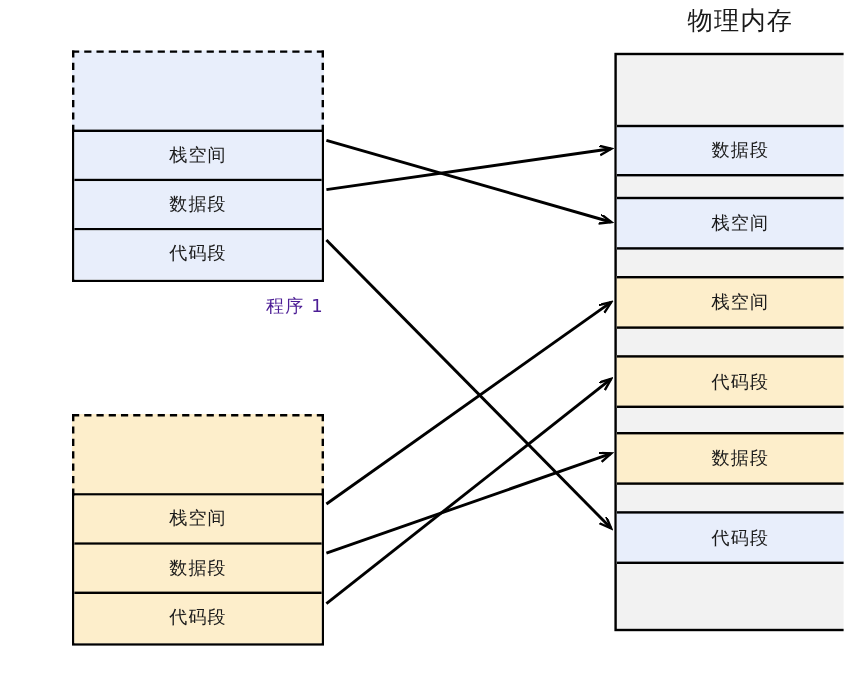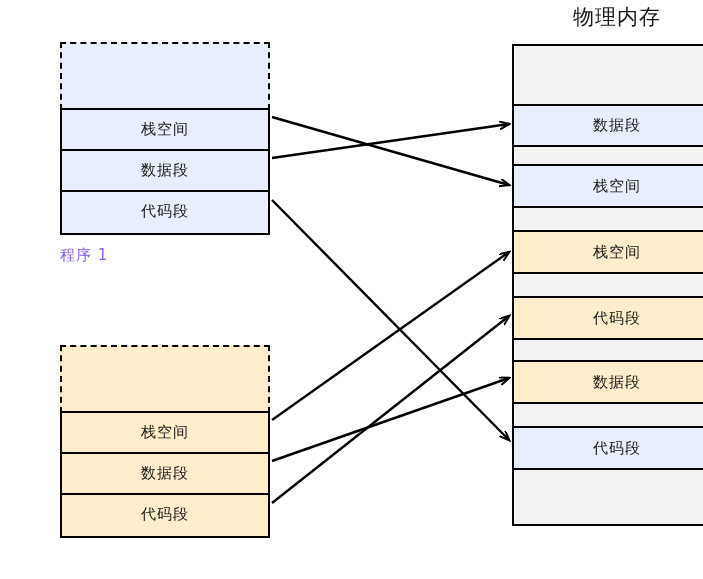--- a/index.html
+++ b/index.html
@@ -31,25 +31,25 @@
     font-size: 21px;
     line-height: 30px;
     letter-spacing: 1px;
     color: #1a1a1a;
     white-space: nowrap;
   }
   .prog-label {
     position: absolute;
     width: 210px;
     left: 24px;
-    text-align: left;
+    text-align: right;
     font-size: 15px;
     line-height: 20px;
     letter-spacing: 1px;
-    color: #8b5cf6;
+    color: #4c1d95;
   }
   
   .prog-box {
     position: absolute;
     left: 24px;
     width: 210px;
     box-sizing: border-box;
   }
   .prog-dashed {
     position: absolute;

